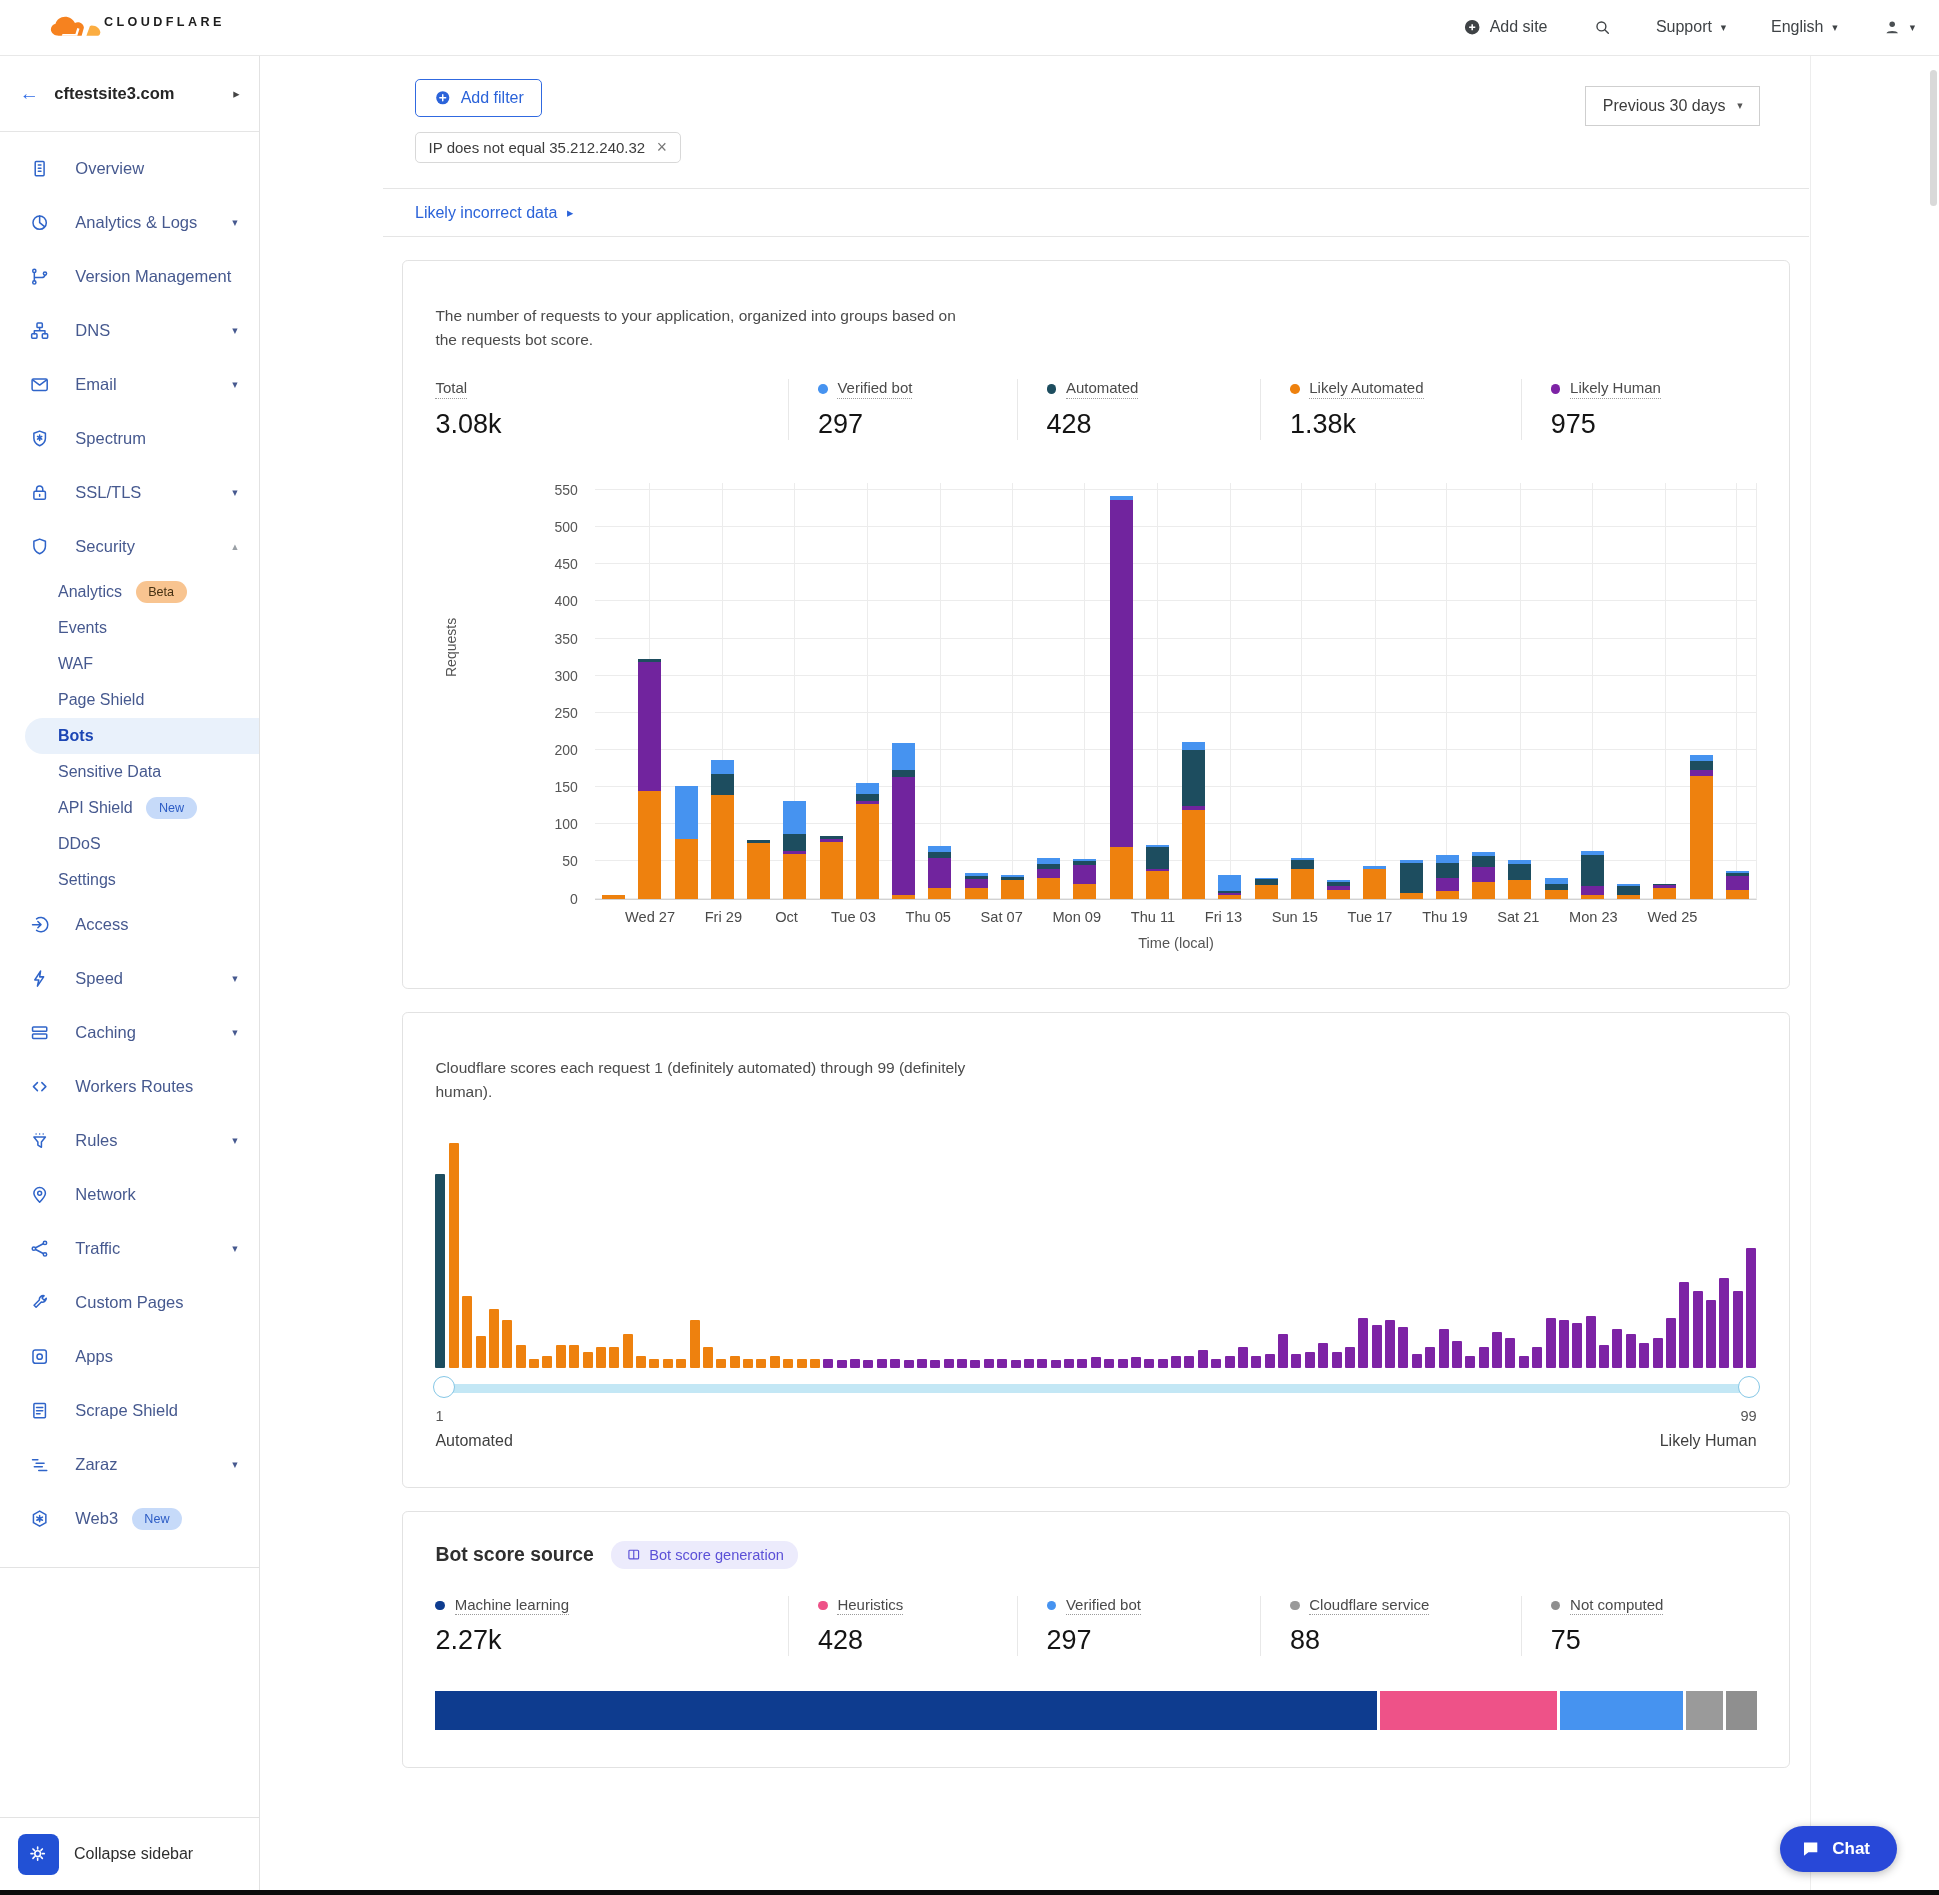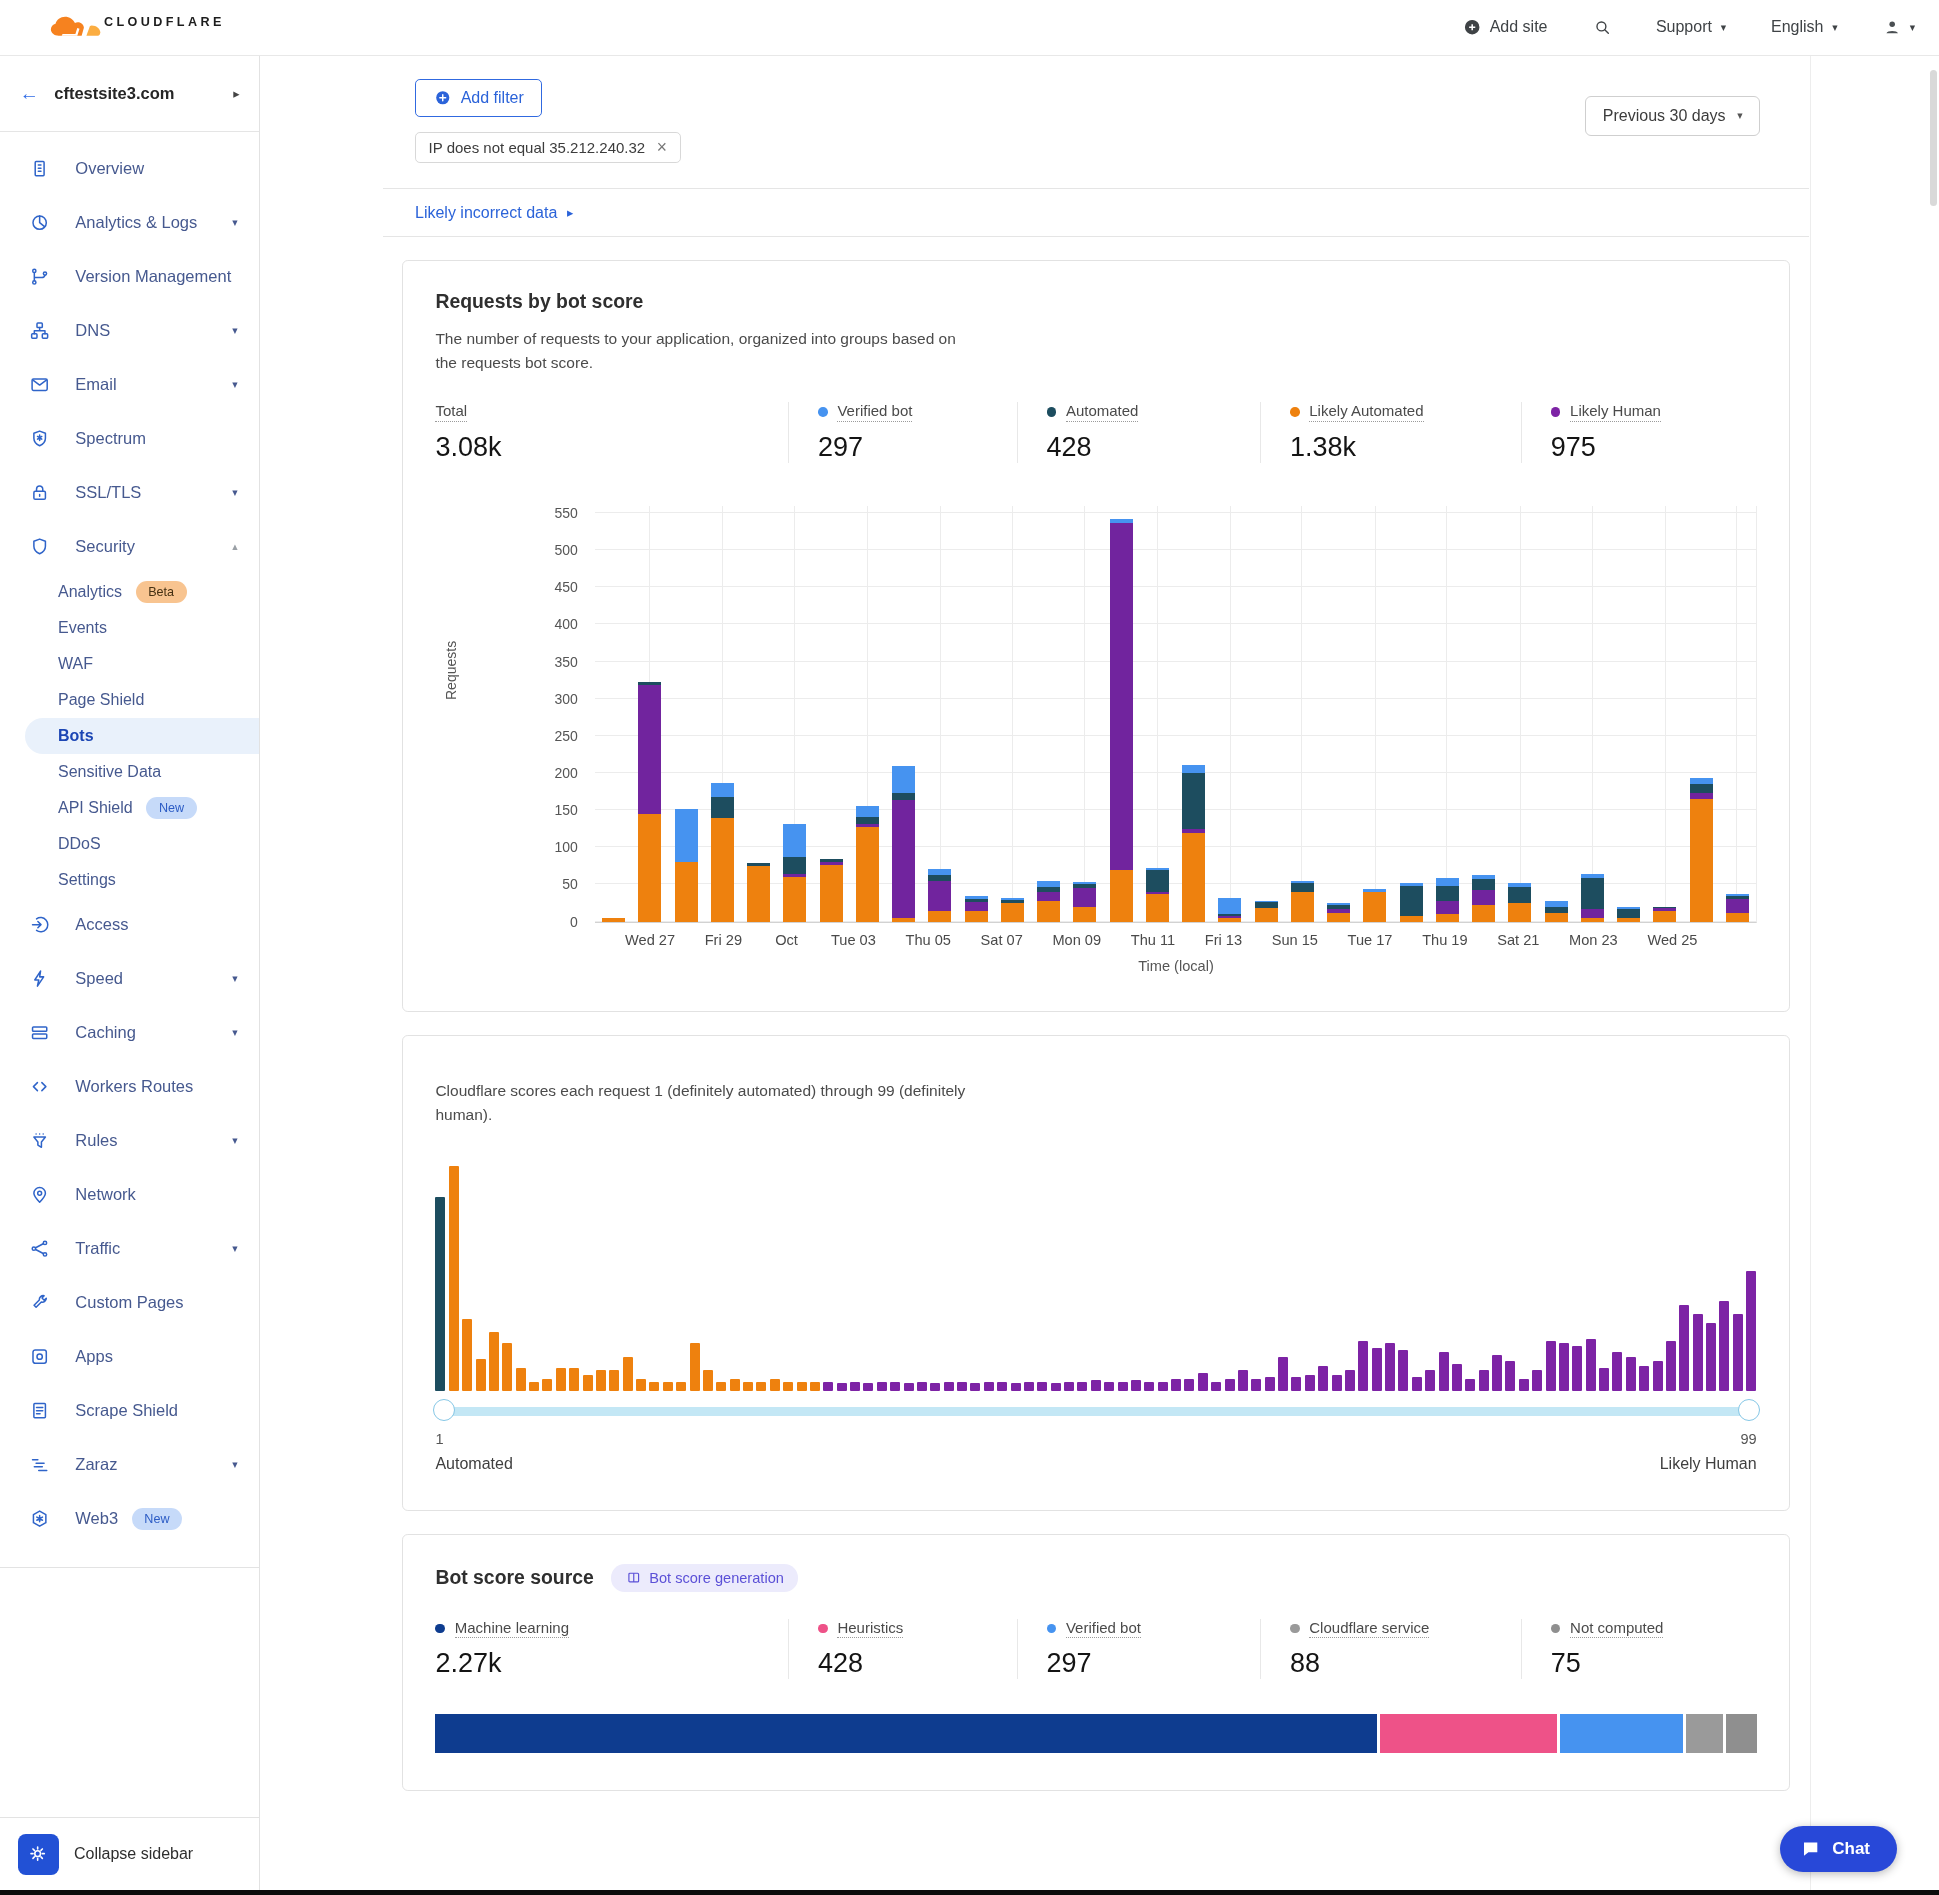--- a/index.html
+++ b/index.html
@@ -47,21 +47,21 @@
   .gear-btn { width:41px; height:41px; border-radius:7.8px; background:#2251d5; color:#fff; display:flex; align-items:center; justify-content:center; cursor:pointer; flex:none; }
   .gear-btn svg { width:21.3px; height:21.3px; }
   .collapse-label { font-size:16px; color:#2e2e2e; white-space:nowrap; }
 
   
   .filter-row { position:relative; padding:1.9px 49px 25px 32px; border-bottom:1px solid #e5e5e5; }
   .add-filter-btn { display:inline-flex; align-items:center; gap:9.7px; padding:8.7px 17.5px; border:1px solid #3069e0; border-radius:4.9px; color:#2b63d9; font-size:16px; background:#fff; cursor:pointer; }
   .add-filter-btn svg { width:17.5px; height:17.5px; }
   .filter-chip { margin-top:15.5px; display:inline-flex; align-items:center; gap:11.6px; border:1px solid #d8d8d8; border-radius:4.9px; padding:5.8px 12.6px; font-size:15px; color:#3c3c3c; }
   .chip-close { color:#777; font-size:17.5px; cursor:pointer; line-height:1; }
-  .range-select { position:absolute; top:19px; right:49px; display:inline-flex; align-items:center; gap:11.6px; border:1px solid #cfcfcf; border-radius:6px; padding:9.7px 16.5px; font-size:16px; color:#3c3c3c; background:#fff; cursor:pointer; }
+  .range-select { position:absolute; top:9px; right:49px; display:inline-flex; align-items:center; gap:11.6px; border:1px solid #cfcfcf; border-radius:0; padding:9.7px 16.5px; font-size:16px; color:#3c3c3c; background:#fff; cursor:pointer; }
   .range-select .caret { color:#555; }
   .report-row { padding:14.6px 0 14.6px 32px; border-bottom:1px solid #e5e5e5; display:flex; align-items:center; gap:9.7px; }
   .report-link { color:#2b63d9; font-size:16px; cursor:pointer; }
   .report-arrow { color:#2b63d9; font-size:12.6px; }
 
   
   .card { margin:23px 19.4px 0 19.4px; border:1px solid #e2e2e2; border-radius:5.8px; padding:29px 32px 37px; background:#fff; }
   .card-title-row { display:flex; align-items:center; gap:17.5px; }
   .card-title { font-size:19.4px; font-weight:700; color:#2f2f2f; }
   .doc-badge { display:inline-flex; align-items:center; gap:7.8px; background:#ecebfc; color:#5b50d7; padding:5.8px 14.6px; border-radius:13.6px; font-size:14.6px; cursor:pointer; }
@@ -421,23 +421,20 @@
           <span class="caret">▾</span>
         </div>
       </div>
 
       <div class="report-row">
         <span class="report-link">Likely incorrect data</span>
         <span class="report-arrow">▸</span>
       </div>
 
       <div class="card">
-        <div class="card-title-row">
-          <span class="card-title">Requests by bot score</span>
-        </div>
         <div class="card-desc">The number of requests to your application, organized into groups based on the requests bot score.</div>
         <div class="stats">
             <div class="stat"><span class="stat-label">
                 <span class="lbl">Total</span>
               </span><div class="stat-value">3.08k</div></div>
             <div class="stat"><span class="stat-label">
                 <span class="dot" style="background:#4693f0"></span>
                 <span class="lbl">Verified bot</span>
               </span><div class="stat-value">297</div></div>
             <div class="stat"><span class="stat-label">

